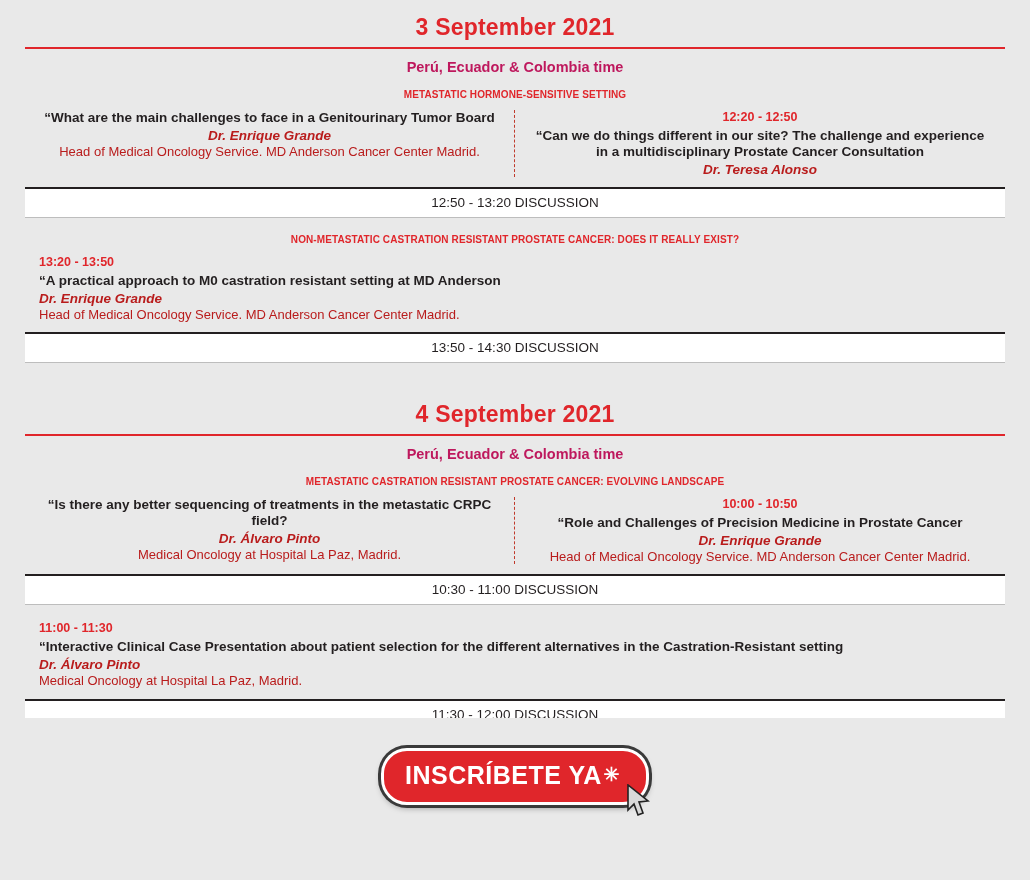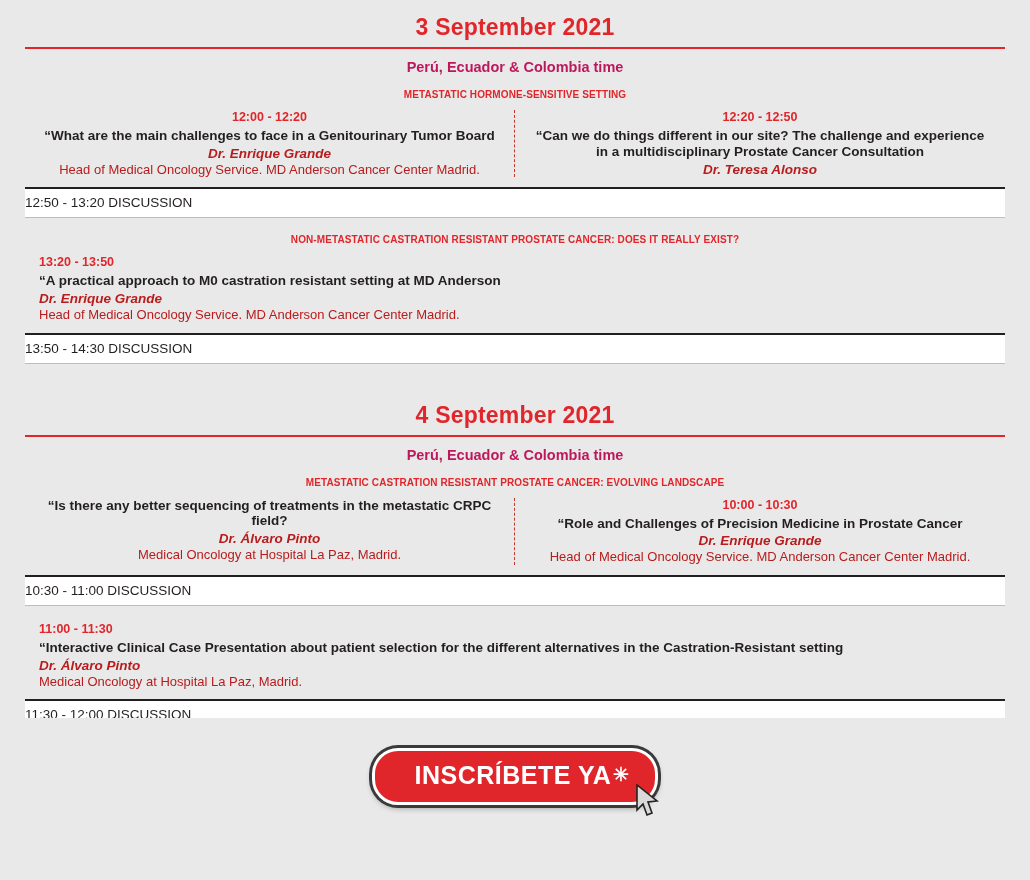--- a/index.html
+++ b/index.html
@@ -99,20 +99,21 @@
     font-size: 13px;
     color: #b91c1c;
     line-height: 1.18;
     margin-top: 1px;
   }
 
   .discussion {
     background: #ffffff;
     border-top: 2px solid #231f20;
     border-bottom: 1px solid #bdbdbd;
+    text-align: center;
     font-size: 13.5px;
     color: #231f20;
     padding: 6px 0 7px 0;
     margin-top: 10px;
   }
 
   .blank-gap { height: 16px; }
   .big-gap { height: 38px; }
 
   .cta-wrap {
@@ -123,21 +124,21 @@
     position: relative;
   }
   .cta {
     position: relative;
     display: inline-block;
     background: #e0262b;
     color: #ffffff;
     font-size: 25px;
     font-weight: bold;
     letter-spacing: 0.5px;
-    padding: 10px 44px 12px 40px;
+    padding: 10px 44px 12px 21px;
     border-radius: 26px;
     border: 3px solid #ffffff;
     box-shadow: 0 0 0 3px #3a3a3a, 0 3px 6px rgba(0,0,0,0.35);
     text-align: center;
     cursor: pointer;
   }
   .cta .sparkle {
     position: absolute;
     right: 26px;
     top: 12px;
@@ -169,21 +170,20 @@
 
     <div>
       <div class="day-title">3 September 2021</div>
       <div class="rule-red"></div>
       <div class="tz">Perú, Ecuador &amp; Colombia time</div>
 
       <div>
         <div class="section-title">METASTATIC HORMONE-SENSITIVE SETTING</div>
         <div class="two-col">
           <div class="col left">
-            <div class="time">12:00 - 12:20</div>
             <div class="talk">“What are the main challenges to face in a Genitourinary Tumor Board</div>
             <div class="speaker">Dr. Enrique Grande</div>
             <div class="affil">Head of Medical Oncology Service. MD Anderson Cancer Center Madrid.</div>
           </div>
           <div class="col">
             <div class="time">12:20 - 12:50</div>
             <div class="talk">“Can we do things different in our site? The challenge and experience in a  multidisciplinary Prostate Cancer Consultation</div>
             <div class="speaker">Dr. Teresa Alonso</div>
           </div>
         </div>
@@ -213,21 +213,21 @@
 
       <div>
         <div class="section-title">METASTATIC CASTRATION RESISTANT PROSTATE CANCER: EVOLVING LANDSCAPE</div>
         <div class="two-col">
           <div class="col left">
             <div class="talk">“Is there any better sequencing of treatments in the metastatic CRPC field?</div>
             <div class="speaker">Dr. Álvaro Pinto</div>
             <div class="affil">Medical Oncology at Hospital La Paz, Madrid.</div>
           </div>
           <div class="col">
-            <div class="time">10:00 - 10:30</div>
+            <div class="time">10:00 - 10:50</div>
             <div class="talk">“Role and Challenges of Precision Medicine in Prostate Cancer</div>
             <div class="speaker">Dr. Enrique Grande</div>
             <div class="affil">Head of Medical Oncology Service. MD Anderson Cancer Center Madrid.</div>
           </div>
         </div>
         <div class="discussion">10:30 - 11:00 DISCUSSION</div>
       </div>
 
       <div class="blank-gap"></div>
 

